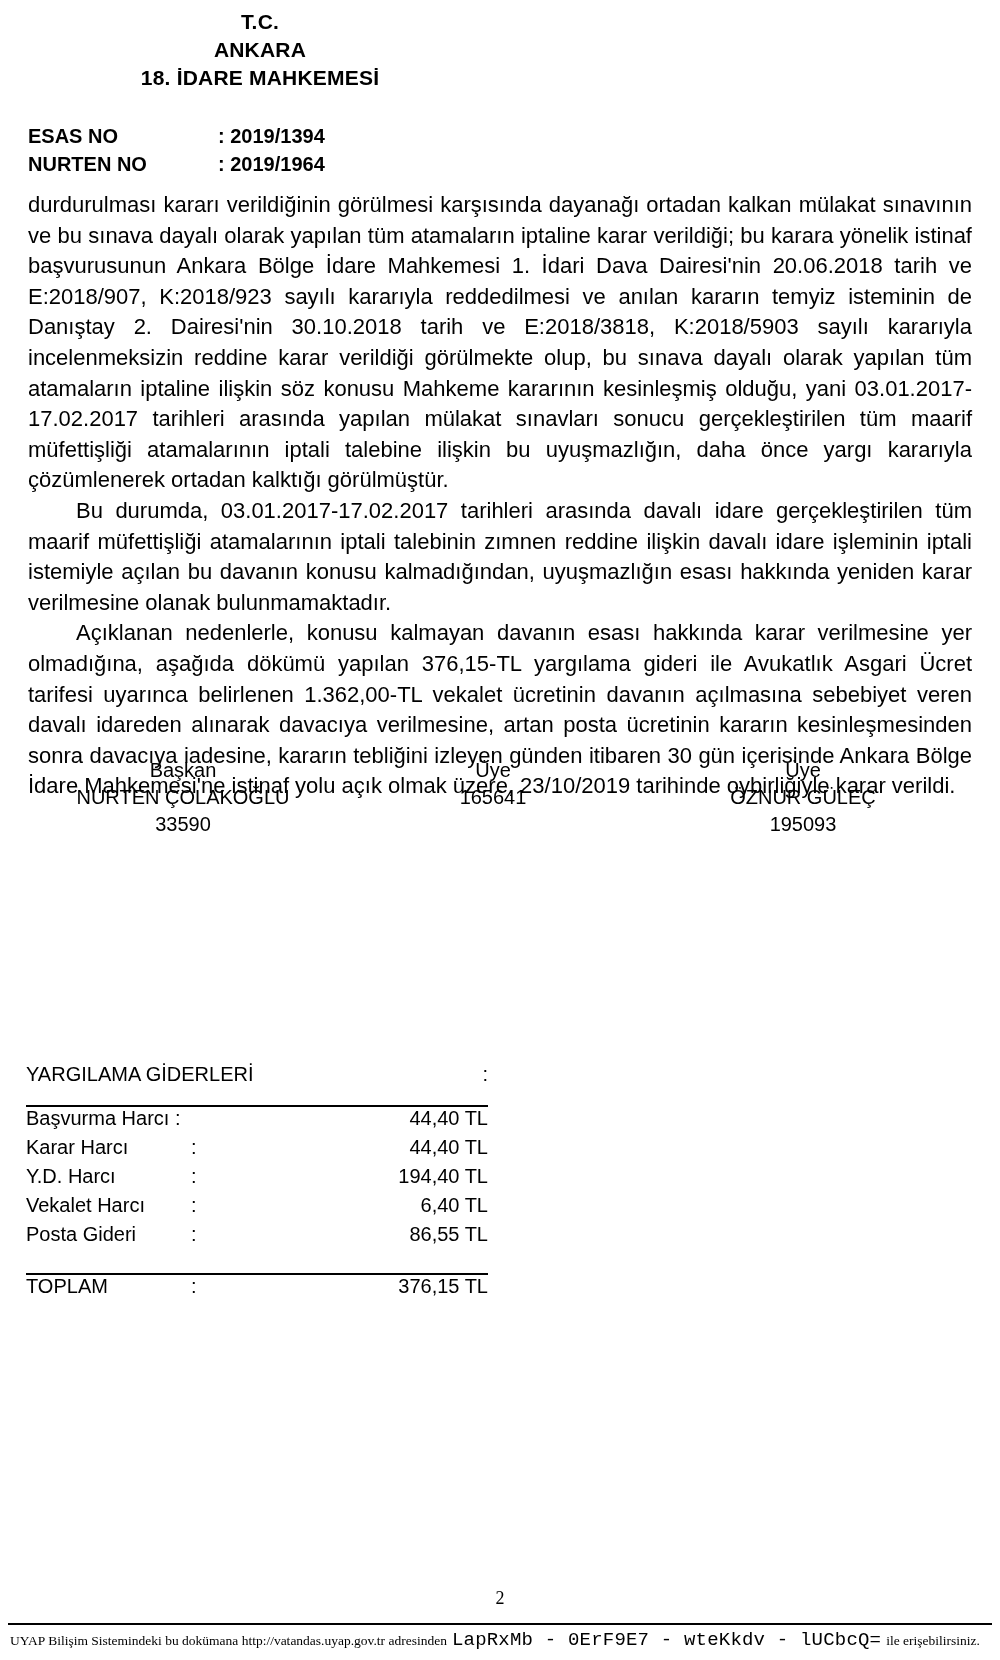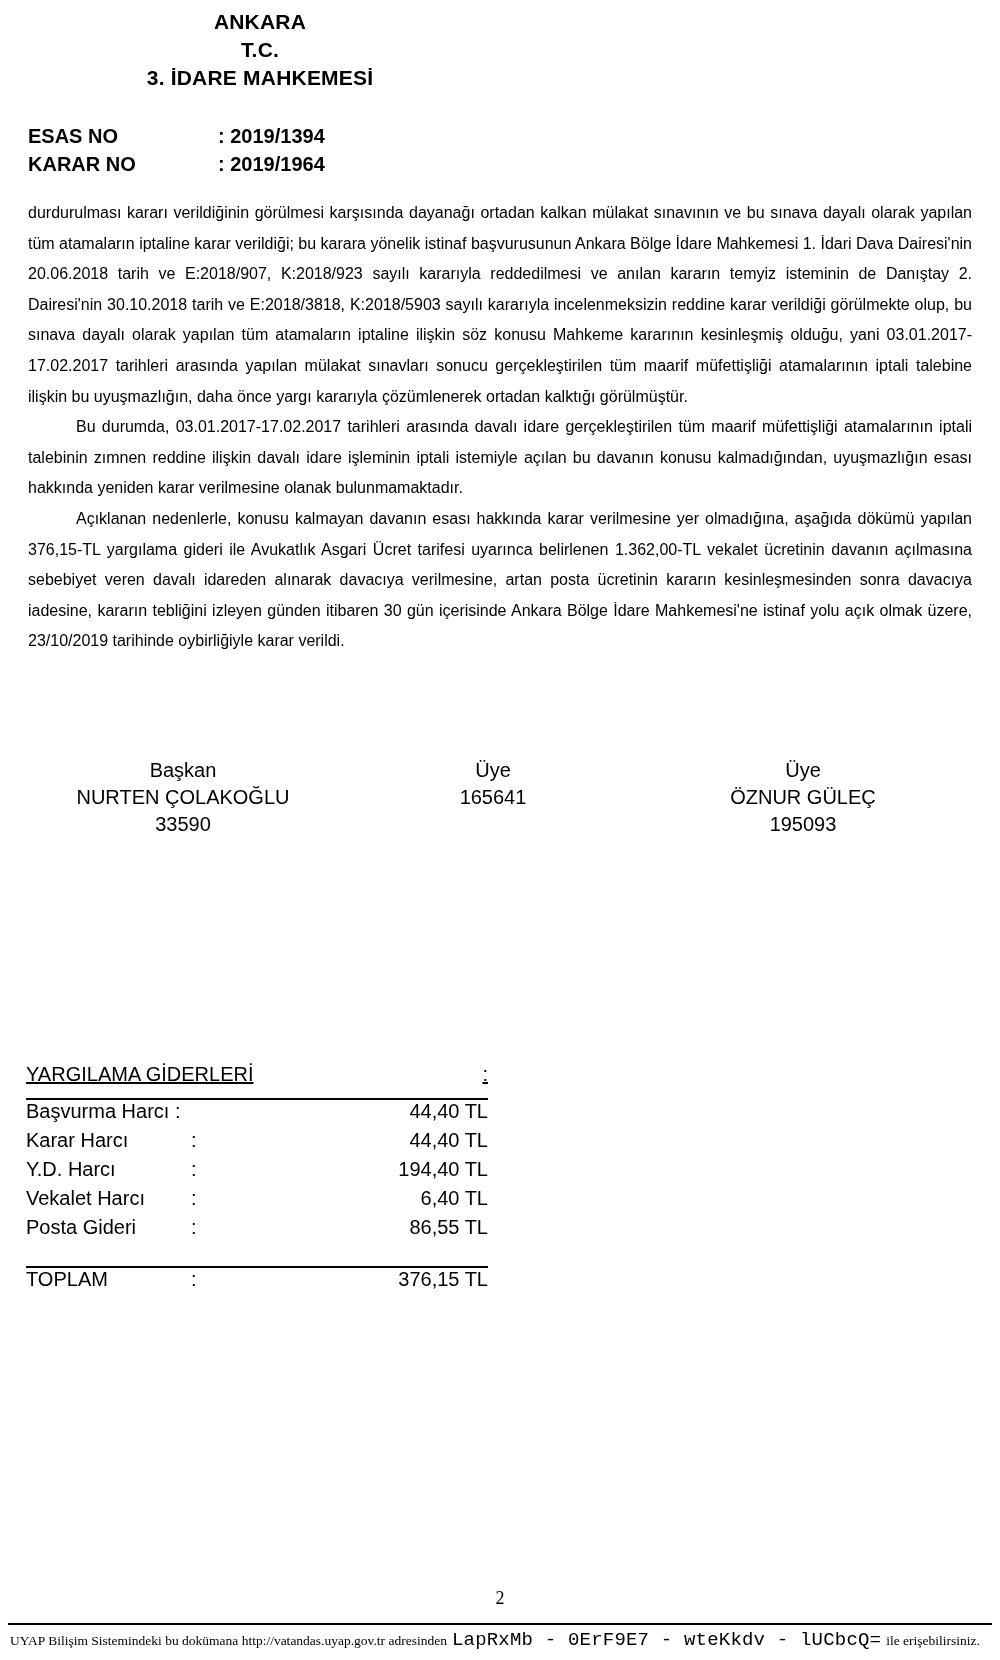--- a/index.html
+++ b/index.html
@@ -47,23 +47,23 @@
     line-height: 28px;
   }
   .case-row { display: flex; }
   .case-label { width: 142px; }
   .case-value { white-space: nowrap; margin-left: 48px; }
 
   
   .body-text {
     position: absolute;
     left: 28px;
-    top: 198px;
+    top: 190px;
     width: 944px;
-    font-size: 16px;
+    font-size: 22px;
     line-height: 30.6px;
     text-align: justify;
     text-justify: inter-word;
   }
   .body-text p {
     margin: 0;
   }
   .body-text p.indent {
     text-indent: 48px;
   }
@@ -94,22 +94,21 @@
     left: 26px;
     top: 1063px;
     width: 462px;
     font-size: 20px;
   }
   .costs-title-row {
     display: flex;
     justify-content: space-between;
     align-items: baseline;
     border-bottom: 2px solid #000;
-    padding-bottom: 12px;
-    text-decoration: underline;
+    padding-bottom: 19px;
   }
   .costs-title { white-space: nowrap; }
   .costs-title-colon { }
 
   .cost-row {
     display: flex;
     align-items: baseline;
     height: 29px;
   }
   .cost-label {
@@ -172,32 +171,32 @@
     letter-spacing: 0.2px;
   }
   .footer-note .fn-tail { }
 </style>
 </head>
 <body>
 
 <div class="page">
 
   <div class="court-header">
+    <div>T.C.</div>
     <div>ANKARA</div>
-    <div>T.C.</div>
-    <div>3. İDARE MAHKEMESİ</div>
+    <div>18. İDARE MAHKEMESİ</div>
   </div>
 
   <div class="case-numbers">
     <div class="case-row">
       <span class="case-label">ESAS NO</span>
       <span class="case-value">: 2019/1394</span>
     </div>
     <div class="case-row">
-      <span class="case-label">KARAR NO</span>
+      <span class="case-label">NURTEN NO</span>
       <span class="case-value">: 2019/1964</span>
     </div>
   </div>
 
   <div class="body-text">
     <p>durdurulması kararı verildiğinin görülmesi karşısında dayanağı ortadan kalkan mülakat sınavının ve bu sınava dayalı olarak yapılan tüm atamaların iptaline karar verildiği; bu karara yönelik istinaf başvurusunun Ankara Bölge İdare Mahkemesi 1. İdari Dava Dairesi'nin 20.06.2018 tarih ve E:2018/907, K:2018/923 sayılı kararıyla reddedilmesi ve anılan kararın temyiz isteminin de Danıştay 2. Dairesi'nin 30.10.2018 tarih ve E:2018/3818, K:2018/5903 sayılı kararıyla incelenmeksizin reddine karar verildiği görülmekte olup, bu sınava dayalı olarak yapılan tüm atamaların iptaline ilişkin söz konusu Mahkeme kararının kesinleşmiş olduğu, yani 03.01.2017-17.02.2017 tarihleri arasında yapılan mülakat sınavları sonucu gerçekleştirilen tüm maarif müfettişliği atamalarının iptali talebine ilişkin bu uyuşmazlığın, daha önce yargı kararıyla çözümlenerek ortadan kalktığı görülmüştür.</p>
     <p class="indent">Bu durumda, 03.01.2017-17.02.2017 tarihleri arasında davalı idare  gerçekleştirilen tüm maarif müfettişliği atamalarının iptali talebinin zımnen reddine ilişkin davalı idare işleminin iptali istemiyle açılan bu davanın konusu kalmadığından, uyuşmazlığın esası hakkında yeniden karar verilmesine olanak bulunmamaktadır.</p>
     <p class="indent">Açıklanan nedenlerle, konusu kalmayan davanın esası hakkında karar verilmesine yer olmadığına, aşağıda dökümü yapılan 376,15-TL  yargılama gideri ile Avukatlık Asgari Ücret tarifesi uyarınca belirlenen 1.362,00-TL vekalet ücretinin davanın açılmasına sebebiyet veren davalı idareden alınarak davacıya verilmesine, artan posta ücretinin kararın kesinleşmesinden sonra davacıya iadesine, kararın tebliğini izleyen günden itibaren 30 gün içerisinde Ankara Bölge İdare Mahkemesi'ne istinaf yolu açık olmak üzere, 23/10/2019 tarihinde oybirliğiyle karar verildi.</p>
   </div>
 

